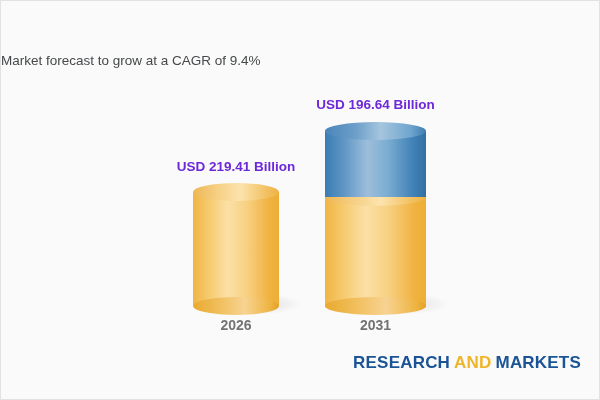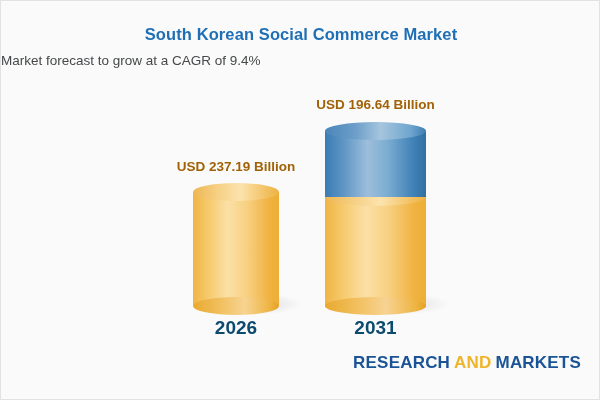--- a/index.html
+++ b/index.html
@@ -32,30 +32,30 @@
   
   .plot{position:absolute;left:0;top:0;width:600px;height:345px;}
 
   .bar-group{position:absolute;}
   .bar-group.g0{left:192px;width:86px;}
   .bar-group.g1{left:324px;width:101px;}
 
   .datalabel{
     position:absolute;left:50%;transform:translateX(-50%);
     white-space:nowrap;
-    font-size:13.5px;font-weight:bold;color:#a16207;
+    font-size:13.5px;font-weight:bold;color:#6d28d9;
   }
   .bar-group.g0 .datalabel{top:158px;}
   .bar-group.g1 .datalabel{top:96px;}
 
   .cat-label{
     position:absolute;left:50%;transform:translateX(-50%);
     top:316px;
     white-space:nowrap;
-    font-size:19px;font-weight:bold;color:#0c4a6e;
+    font-size:14px;font-weight:bold;color:#737373;
   }
 
   
   .cyl{position:absolute;left:0;width:100%;}
   .cyl .body{position:absolute;left:0;width:100%;top:0;bottom:0;}
   .cyl .cap{
     position:absolute;left:0;width:100%;height:18px;top:-9px;
     border-radius:50%;
   }
   .cyl .foot{
@@ -109,28 +109,27 @@
   .logo-sub{
     font-size:7.6px;font-weight:bold;letter-spacing:.35px;
     color:#1b5496;white-space:nowrap;margin-top:2px;
   }
 </style>
 </head>
 <body>
 
 <div class="frame">
 
-  <div class="chart-title">South Korean Social Commerce Market</div>
 
   <div class="chart-subtitle">Market forecast to grow at a CAGR of 9.4%</div>
 
   <div class="plot">
 
     <div class="bar-group g0">
-      <div class="datalabel">USD 237.19 Billion</div>
+      <div class="datalabel">USD 219.41 Billion</div>
 
       <div class="bar-shadow" style="left:14px;top:292px;width:96px;height:22px;"></div>
 
       <div class="cyl gold" style="top:191px;height:114px;">
         <div class="body"></div>
         <div class="foot"></div>
         <div class="cap"></div>
       </div>
 
       <div class="cat-label">2026</div>

